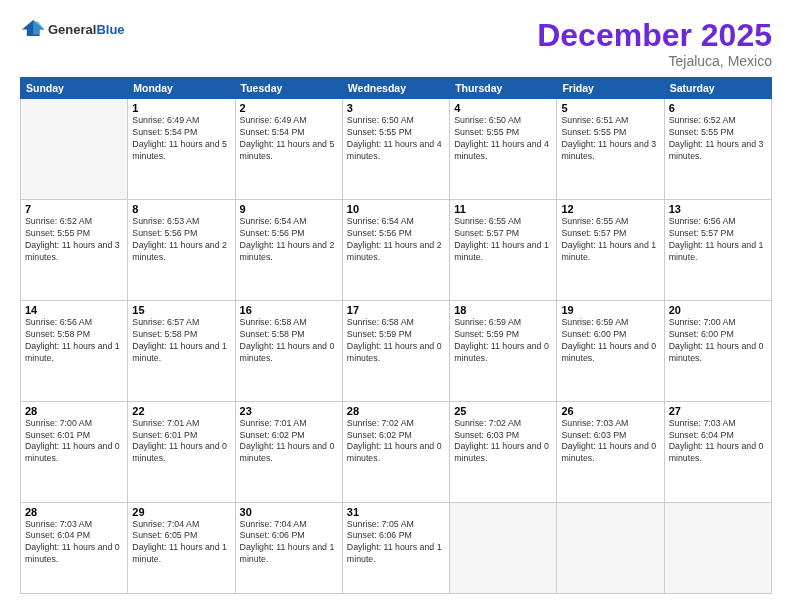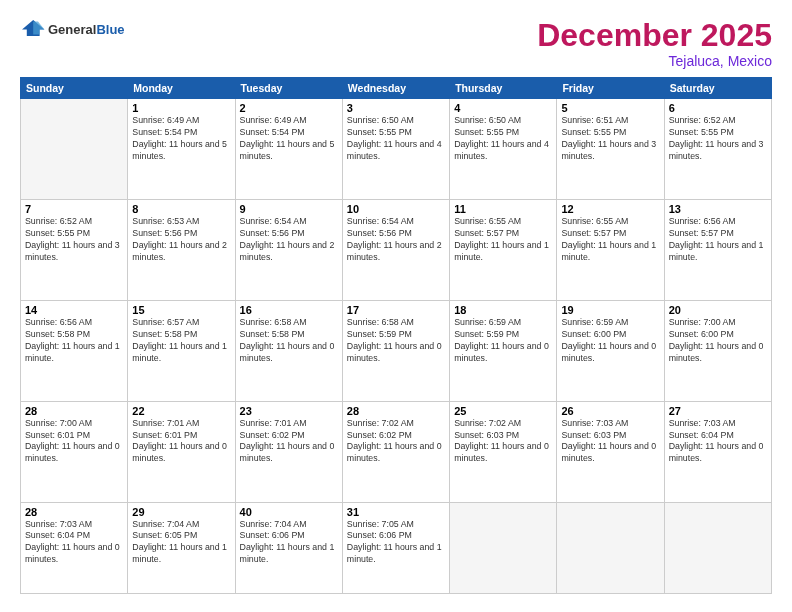--- a/index.html
+++ b/index.html
@@ -38,26 +38,26 @@
       width: 24px;
       height: 20px;
       margin-left: 2px;
     }
     .title-block {
       text-align: right;
     }
     .month-title {
       font-size: 32px;
       font-weight: bold;
-      color: #be185d;
+      color: #6d28d9;
       line-height: 1.1;
     }
     .location {
       font-size: 14px;
-      color: #6d28d9;
+      color: #737373;
     }
     .calendar {
       flex: 1;
       border-collapse: collapse;
       width: 100%;
       font-size: 9.5px;
     }
     .calendar th {
       background: #1a5dab;
       color: #fff;
@@ -247,21 +247,21 @@
         <tr style="height: 68px;">
           <td>
             <span class="day-num">28</span>
             <div class="day-info">Sunrise: 7:03 AM<br>Sunset: 6:04 PM<br>Daylight: 11 hours and 0 minutes.</div>
           </td>
           <td>
             <span class="day-num">29</span>
             <div class="day-info">Sunrise: 7:04 AM<br>Sunset: 6:05 PM<br>Daylight: 11 hours and 1 minute.</div>
           </td>
           <td>
-            <span class="day-num">40</span>
+            <span class="day-num">30</span>
             <div class="day-info">Sunrise: 7:04 AM<br>Sunset: 6:06 PM<br>Daylight: 11 hours and 1 minute.</div>
           </td>
           <td>
             <span class="day-num">31</span>
             <div class="day-info">Sunrise: 7:05 AM<br>Sunset: 6:06 PM<br>Daylight: 11 hours and 1 minute.</div>
           </td>
           <td class="empty"></td>
           <td class="empty"></td>
           <td class="empty"></td>
         </tr>

